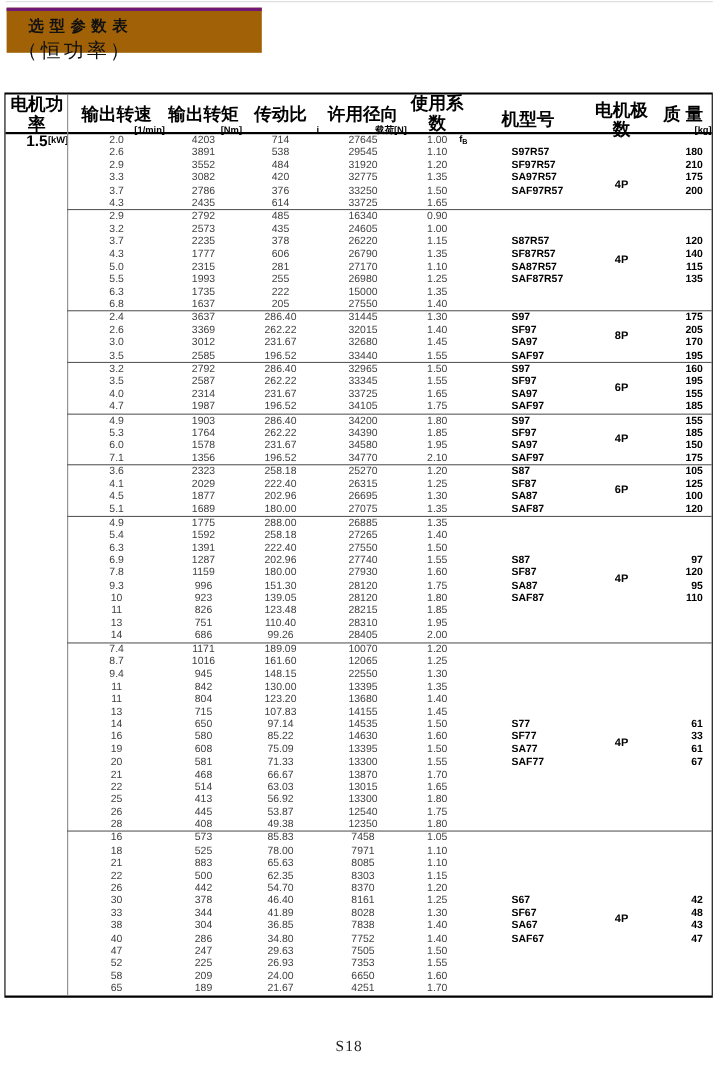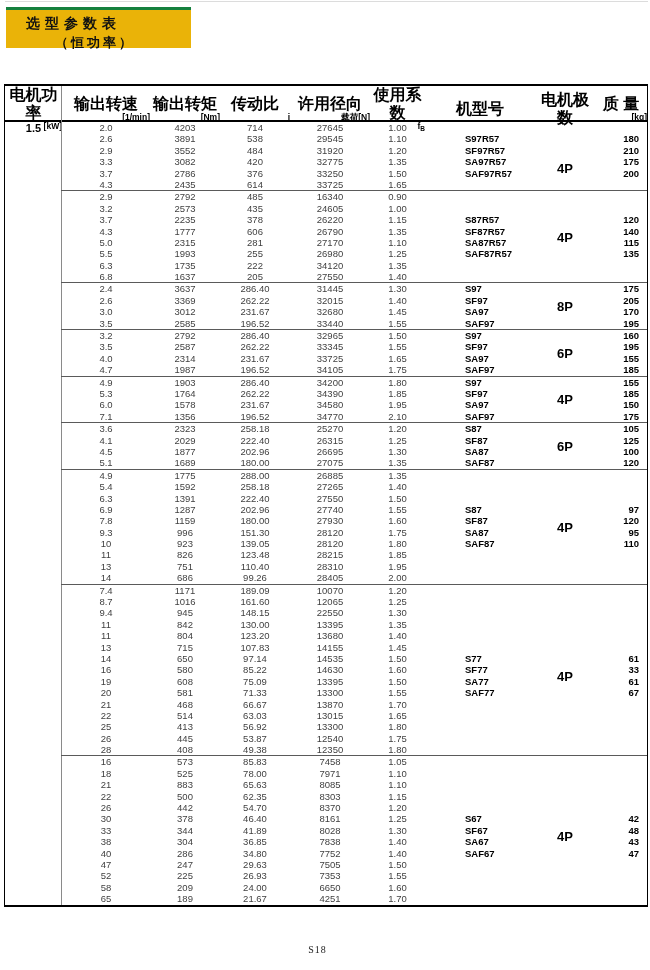--- a/index.html
+++ b/index.html
@@ -2,62 +2,62 @@
 <html><head>
 <meta charset="utf-8">
 <style>
   html,body{margin:0;padding:0;}
   body{
     width:650px;height:970px;position:relative;background:#ffffff;
     font-family:"Liberation Sans", sans-serif;color:#000;overflow:hidden;
   }
   .top-rule{position:absolute;left:5px;top:1px;width:643px;height:1px;background:#dcdcdc;}
   .title-box{
-    position:absolute;left:6px;top:7px;width:185px;height:41px;
-    background:#eab308;border-top:3px solid #15803d;box-sizing:border-box;
+    position:absolute;left:6px;top:7px;width:232px;height:41px;
+    background:#a16207;border-top:3px solid #701a75;box-sizing:border-box;
   }
   .title-line1{font-weight:bold;font-size:14px;letter-spacing:5px;padding:5px 0 0 20px;color:#111;}
-  .title-line2{font-weight:bold;font-size:13px;letter-spacing:3px;padding:1px 0 0 10px;color:#111;margin-left:39px;}
+  .title-line2{font-weight:normal;font-size:18px;letter-spacing:3px;padding:1px 0 0 10px;color:#111;}
 
   .table-wrap{
     position:absolute;left:4px;top:84px;width:642px;
     border-top:2.5px solid #000;border-bottom:2.5px solid #000;
     border-left:1.5px solid #000;border-right:1.5px solid #000;
   }
   .vline{position:absolute;left:56px;top:0;bottom:0;width:1px;background:#8a8a8a;}
   .header-row{
     display:grid;grid-template-columns:57px 88px 70px 70px 80px 55px 110px 60px 52px;
     height:34px;border-bottom:2.5px solid #000;align-items:center;
   }
   .hcell{text-align:center;font-weight:bold;line-height:1.12;}
   .hcell .l1{font-size:16px;}
   .hcell .l2{font-size:8.5px;text-align:right;}
   .hcell .subsc{font-size:6.5px;vertical-align:-2px;}
 
   .tbody{position:relative;}
   .power-label{
     position:absolute;left:0;top:0;width:57px;height:12px;
-    text-align:center;font-weight:bold;font-size:11px;line-height:12px;
+    text-align:center;font-weight:bold;font-size:14px;line-height:12px;
   }
   .group{position:relative;}
   .gsep{height:0;border-top:1px solid #5a5a5a;margin-left:56px;}
   .row{
     display:grid;grid-template-columns:57px 88px 70px 70px 80px 55px 110px 60px 52px;
     height:11.4px;font-size:9.5px;line-height:11.4px;color:#3f3f3f;
   }
   .cell{text-align:center;white-space:nowrap;}
   .cell.model{text-align:left;padding-left:40px;font-weight:bold;color:#000;}
   .cell.weight{text-align:right;padding-right:8px;font-weight:bold;color:#000;}
   .poles{
     position:absolute;left:530px;width:60px;text-align:center;
-    font-weight:bold;font-size:13px;color:#000;transform:translateY(-50%);
+    font-weight:bold;font-size:10px;color:#000;transform:translateY(-50%);
   }
   .footer{
     position:absolute;left:0;top:944px;width:635px;text-align:center;
-    font-family:"Liberation Serif", serif;font-size:10px;color:#1a1a1a;letter-spacing:1px;
+    font-family:"Liberation Serif", serif;font-size:14px;color:#1a1a1a;letter-spacing:1px;
   }
 </style>
 </head>
 <body>
 
 <div class="top-rule"></div>
 
 <div class="title-box">
   <div class="title-line1">选型参数表</div>
   <div class="title-line2">（恒功率）</div>
@@ -238,21 +238,21 @@
           <div class="cell">1.25</div>
           <div class="cell model">SAF87R57</div>
           <div class="cell"></div>
           <div class="cell weight">135</div>
         </div>
         <div class="row">
           <div class="cell"></div>
           <div class="cell">6.3</div>
           <div class="cell">1735</div>
           <div class="cell">222</div>
-          <div class="cell">34120</div>
+          <div class="cell">15000</div>
           <div class="cell">1.35</div>
           <div class="cell model"></div>
           <div class="cell"></div>
           <div class="cell weight"></div>
         </div>
         <div class="row">
           <div class="cell"></div>
           <div class="cell">6.8</div>
           <div class="cell">1637</div>
           <div class="cell">205</div>

